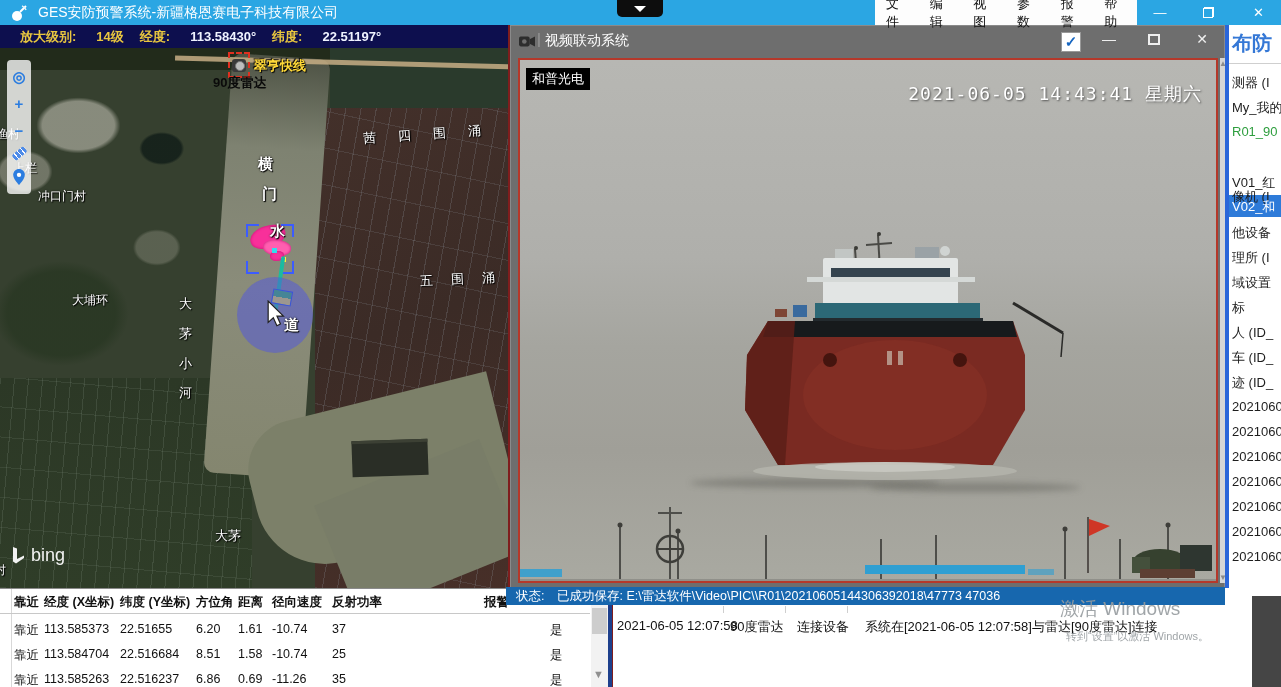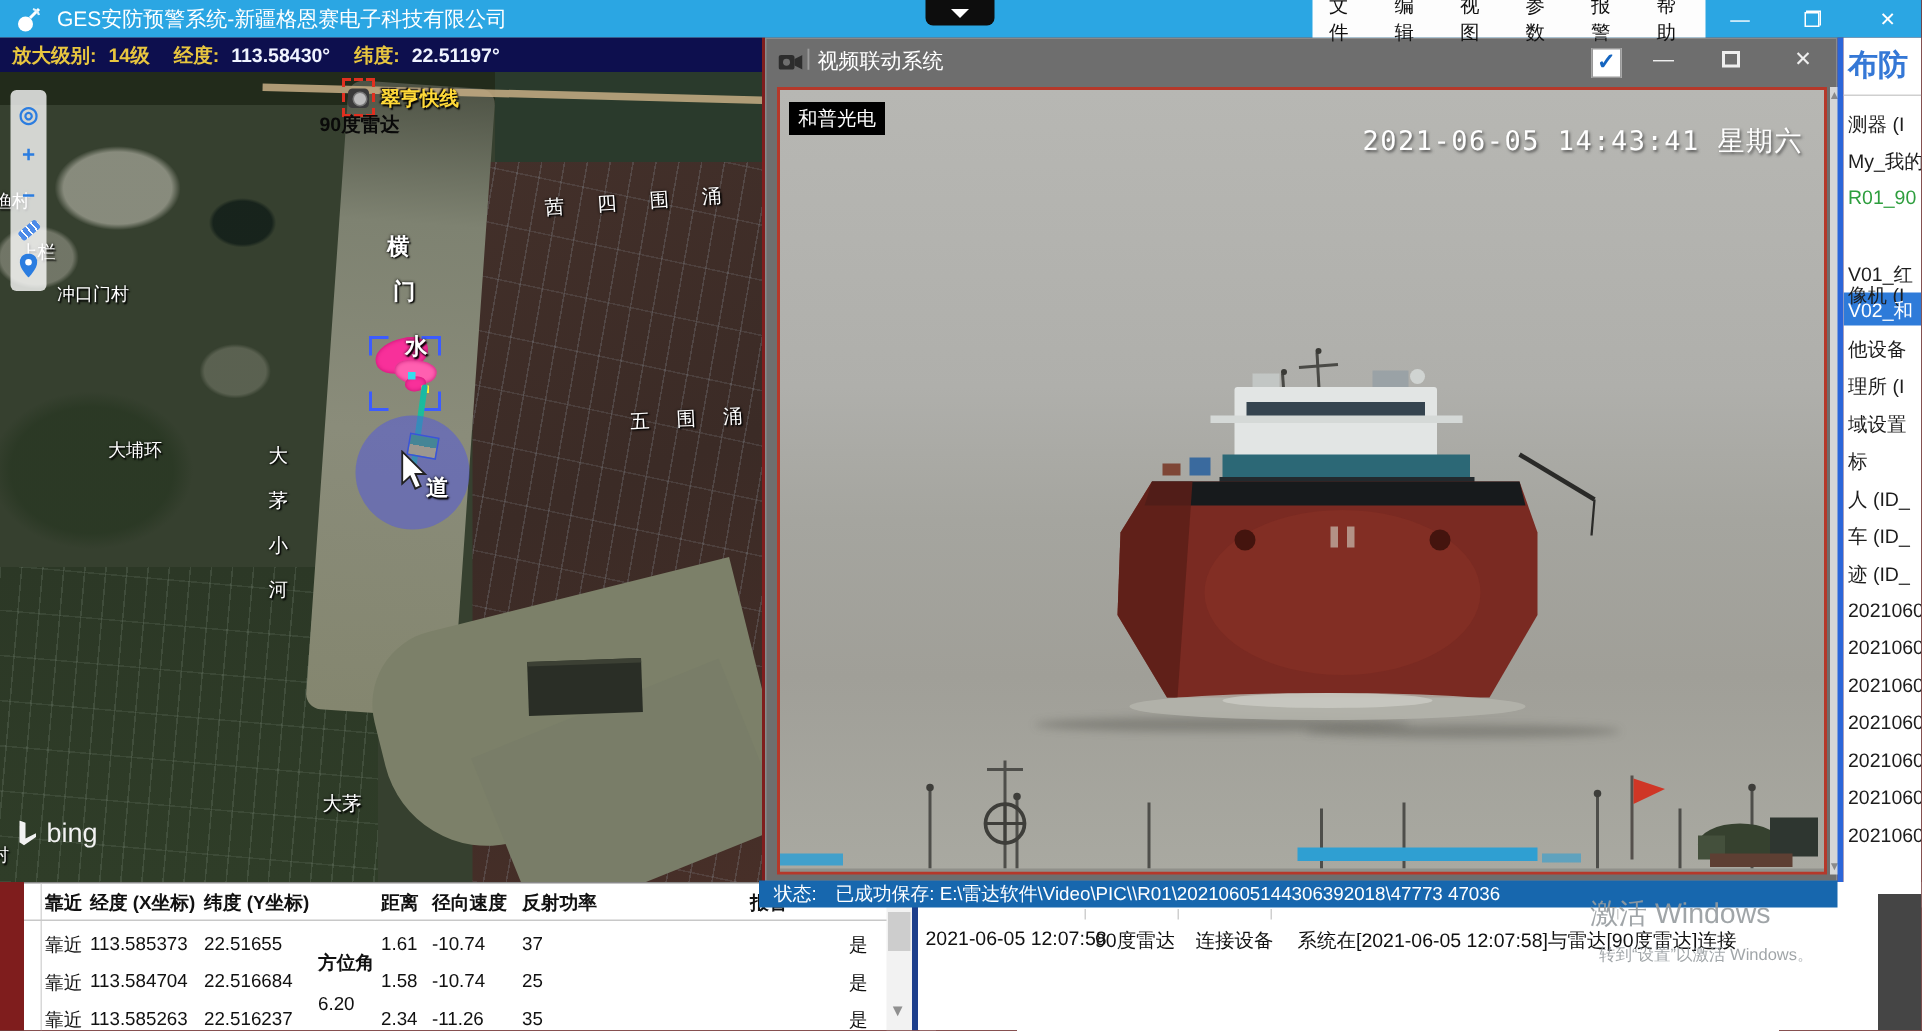--- a/index.html
+++ b/index.html
@@ -16,21 +16,21 @@
   #menu-strip { left:875px; top:0; width:262px; height:25px; background:#fdfdfd; display:flex; align-items:center; color:#111; font-size:13px; }
   #menu-strip span { padding:0 11px; cursor:default; }
   .win-ctl { top:0; height:25px; width:40px; color:#fff; font-size:13px; display:flex; align-items:center; justify-content:center; }
   .restore-glyph { position:relative; width:11px; height:11px; }
   .restore-glyph:before { content:""; position:absolute; right:0; top:0; width:8px; height:8px; border:1px solid #fff; }
   .restore-glyph:after { content:""; position:absolute; left:0; bottom:0; width:8px; height:8px; border:1px solid #fff; background:#2BA6E3; }
 
   
   #infobar { left:0; top:25px; width:508px; height:23px; background:#0D0F4E; color:#E8C63F; font-size:13px; font-weight:bold; display:flex; align-items:center; z-index:3; }
   #infobar .val { color:#EFF3FF; }
-  #infobar span { margin-left:8px; }
+  #infobar span { margin-left:20px; }
   #map { left:0; top:48px; width:508px; height:540px; overflow:hidden; background:#36402F; z-index:1; }
   .m-layer { position:absolute; }
   #m-top-trees { left:0; top:0; width:508px; height:22px; background:#222B1B; }
   #m-topright { left:330px; top:0; width:178px; height:75px; background:#2A3A2C; }
   #m-fields-right { left:315px; top:60px; width:193px; height:480px;
      background:
        repeating-linear-gradient(100deg, rgba(150,160,170,.22) 0 1px, transparent 1px 15px),
        repeating-linear-gradient(12deg, rgba(150,160,170,.16) 0 1px, transparent 1px 36px),
        linear-gradient(160deg,#43302A 0%, #3B2B26 45%, #472F28 100%); }
   #m-fields-bl { left:0; top:330px; width:252px; height:210px;
@@ -104,27 +104,27 @@
   #sidebar-divider { left:1225px; top:25px; width:4px; height:563px; background:#2B66D9; z-index:3; }
   #sidebar { left:1229px; top:25px; width:52px; height:580px; background:#fff; overflow:hidden; z-index:3; }
   #sidebar-header { left:3px; top:5px; color:#3578D6; font-size:20px; font-weight:bold; white-space:nowrap; }
   #sidebar-header-line { left:0; top:38px; width:52px; height:1px; background:#cfcfcf; }
   .sb-item { position:absolute; left:3px; font-size:13px; color:#1d1d1d; white-space:nowrap; cursor:pointer; }
   .sb-green { color:#2E9E3E; }
   #sb-selected-bg { left:0; top:170px; width:52px; height:22px; background:#2E7BD9; }
   .sb-on-sel { color:#fff; }
 
   
-  #radar-table { left:16px; top:588px; width:608px; height:99px; background:#fff; border-top:1px solid #8a8a8a; overflow:hidden; z-index:2; }
+  #radar-table { left:0; top:588px; width:608px; height:99px; background:#fff; border-top:1px solid #8a8a8a; overflow:hidden; z-index:2; }
   #radar-table .gutter { position:absolute; left:11px; top:0; width:1px; height:99px; background:#d8d8d8; }
   #radar-table .hline { position:absolute; left:0; top:24px; width:590px; height:1px; background:#c8c8c8; }
   .cell { position:absolute; font-size:12.5px; color:#111; white-space:nowrap; }
   .hdr { font-weight:bold; top:5px; }
   .r0 { top:33px; } .r1 { top:58px; } .r2 { top:83px; }
-  .c0 { left:14px; } .c1 { left:44px; } .c2 { left:120px; } .c3 { left:196px;margin-top:40px; }
+  .c0 { left:14px; } .c1 { left:44px; } .c2 { left:120px; } .c3 { left:196px; }
   .c4 { left:238px; } .c5 { left:272px; } .c6 { left:332px; } .c7h { left:484px; } .c7 { left:550px; }
   #table-scrollbar { left:591px; top:604px; width:17px; height:83px; background:#F2F2F2; z-index:2; }
   #table-scrollbar .thumb { position:absolute; left:1px; top:4px; width:15px; height:26px; background:#CDCDCD; }
   #table-scrollbar .arr { position:absolute; left:2px; top:64px; color:#909090; font-size:11px; }
   #panel-divider { left:608px; top:588px; width:4px; height:99px; background:#1D3F8C; z-index:3; }
 
   
   #log-panel { left:613px; top:588px; width:668px; height:99px; background:#fff; overflow:hidden; z-index:2;text-decoration:underline; }
   #log-panel .tick { position:absolute; top:18px; width:1px; height:7px; background:#cfcfcf; }
   .log-cell { position:absolute; top:30px; font-size:13px; color:#111; white-space:nowrap; }
@@ -393,21 +393,21 @@
     <span class="cell r1 c3">8.51</span>
     <span class="cell r1 c4">1.58</span>
     <span class="cell r1 c5">-10.74</span>
     <span class="cell r1 c6">25</span>
     <span class="cell r1 c7">是</span>
 
     <span class="cell r2 c0">靠近</span>
     <span class="cell r2 c1">113.585263</span>
     <span class="cell r2 c2">22.516237</span>
     <span class="cell r2 c3">6.86</span>
-    <span class="cell r2 c4">2.34</span>
+    <span class="cell r2 c4">0.69</span>
     <span class="cell r2 c5">-11.26</span>
     <span class="cell r2 c6">35</span>
     <span class="cell r2 c7">是</span>
   </div>
 
   <div class="abs" id="table-scrollbar">
     <div class="thumb"></div>
     <span class="arr">▼</span>
   </div>
 

